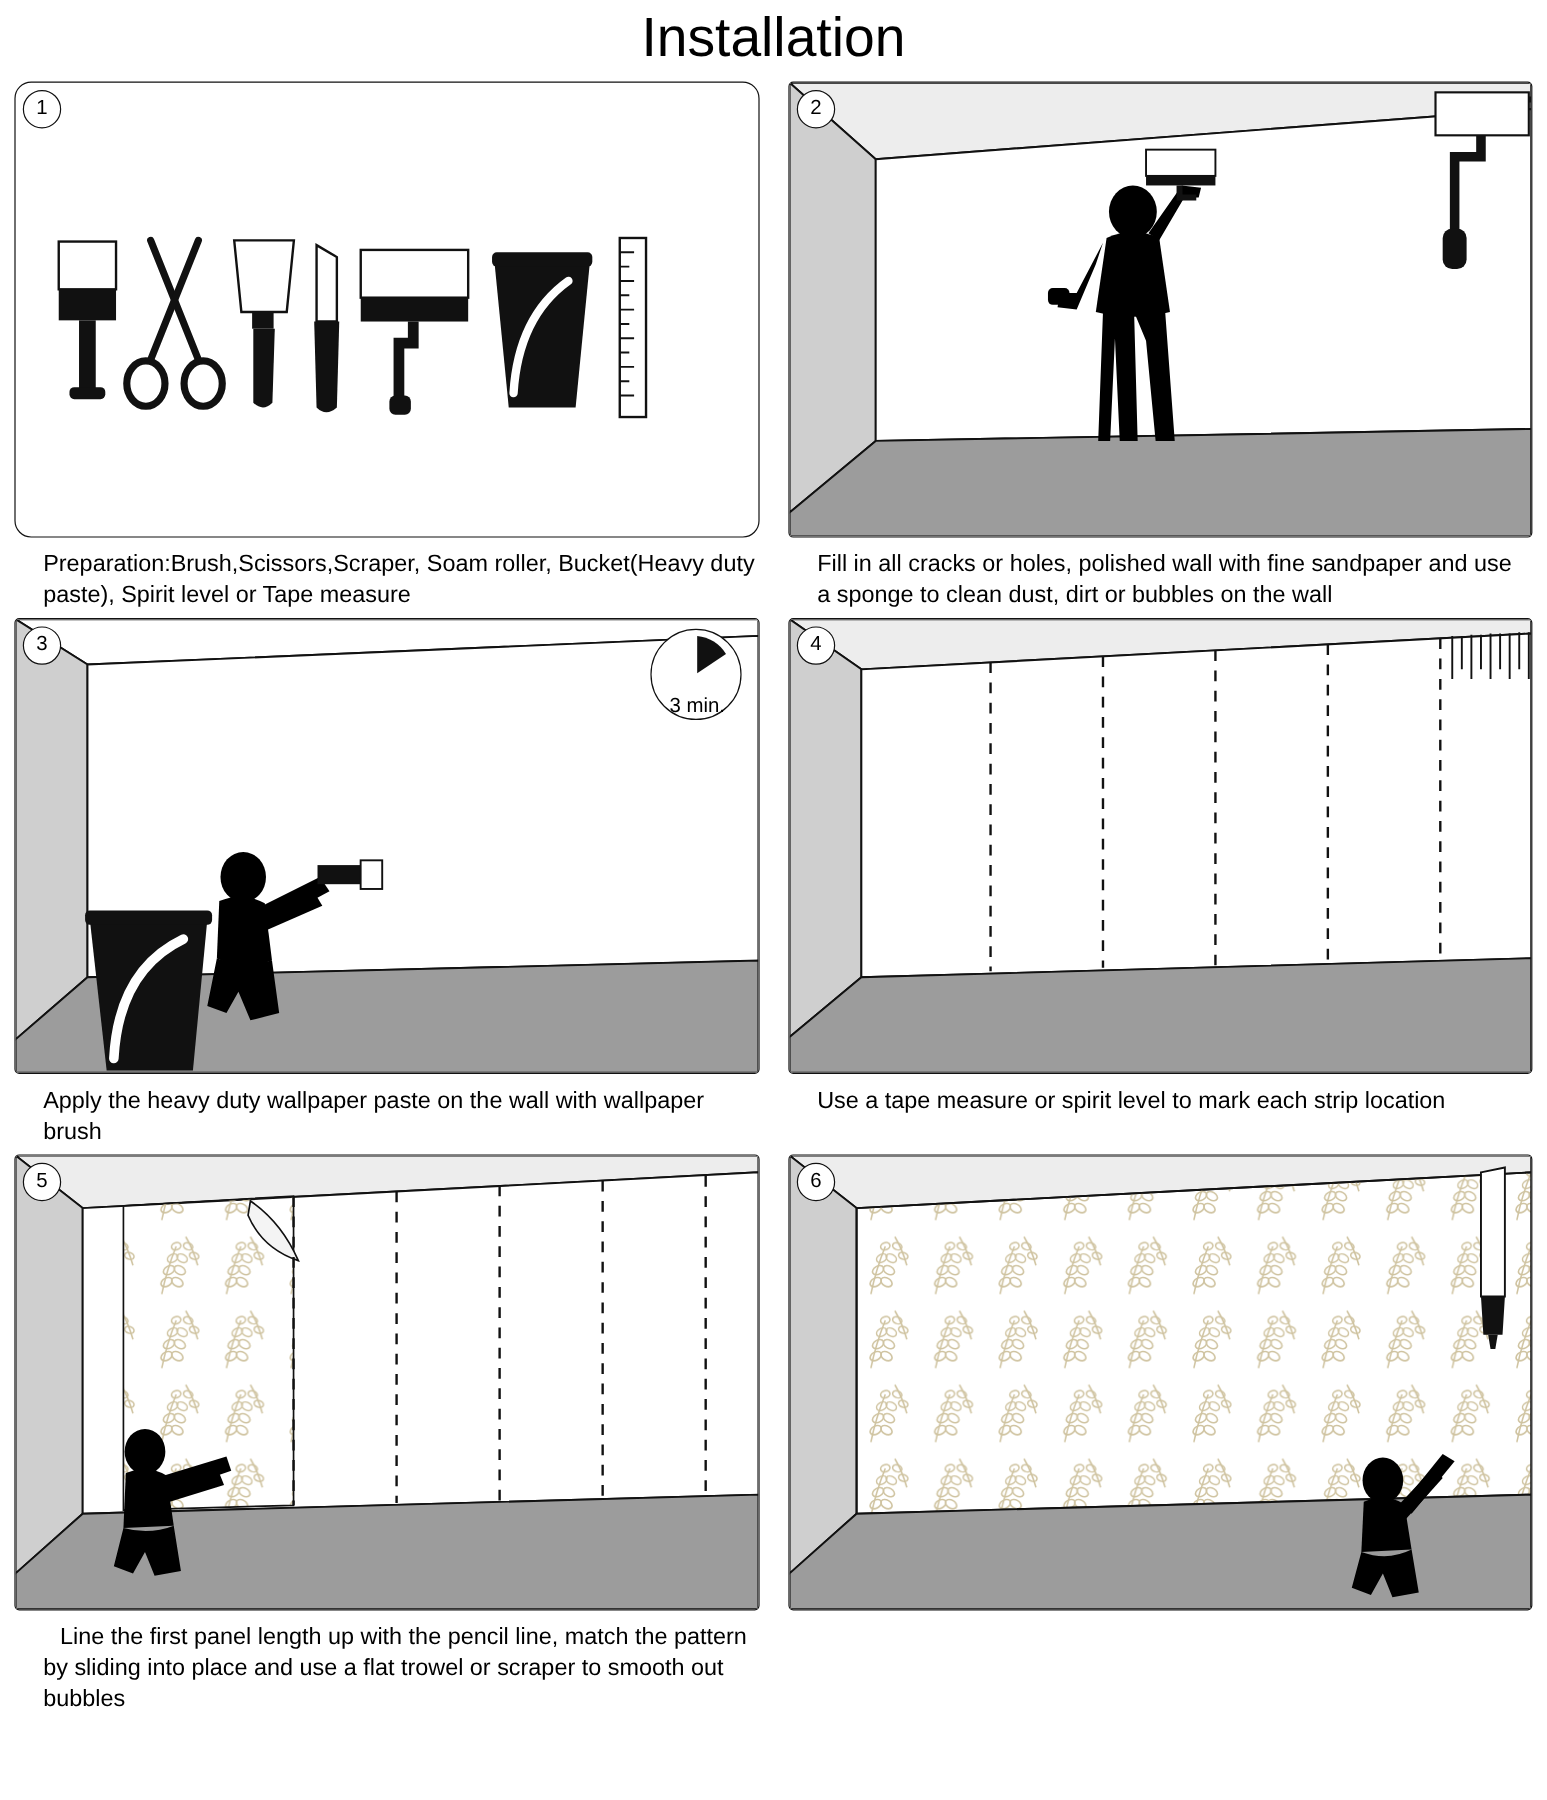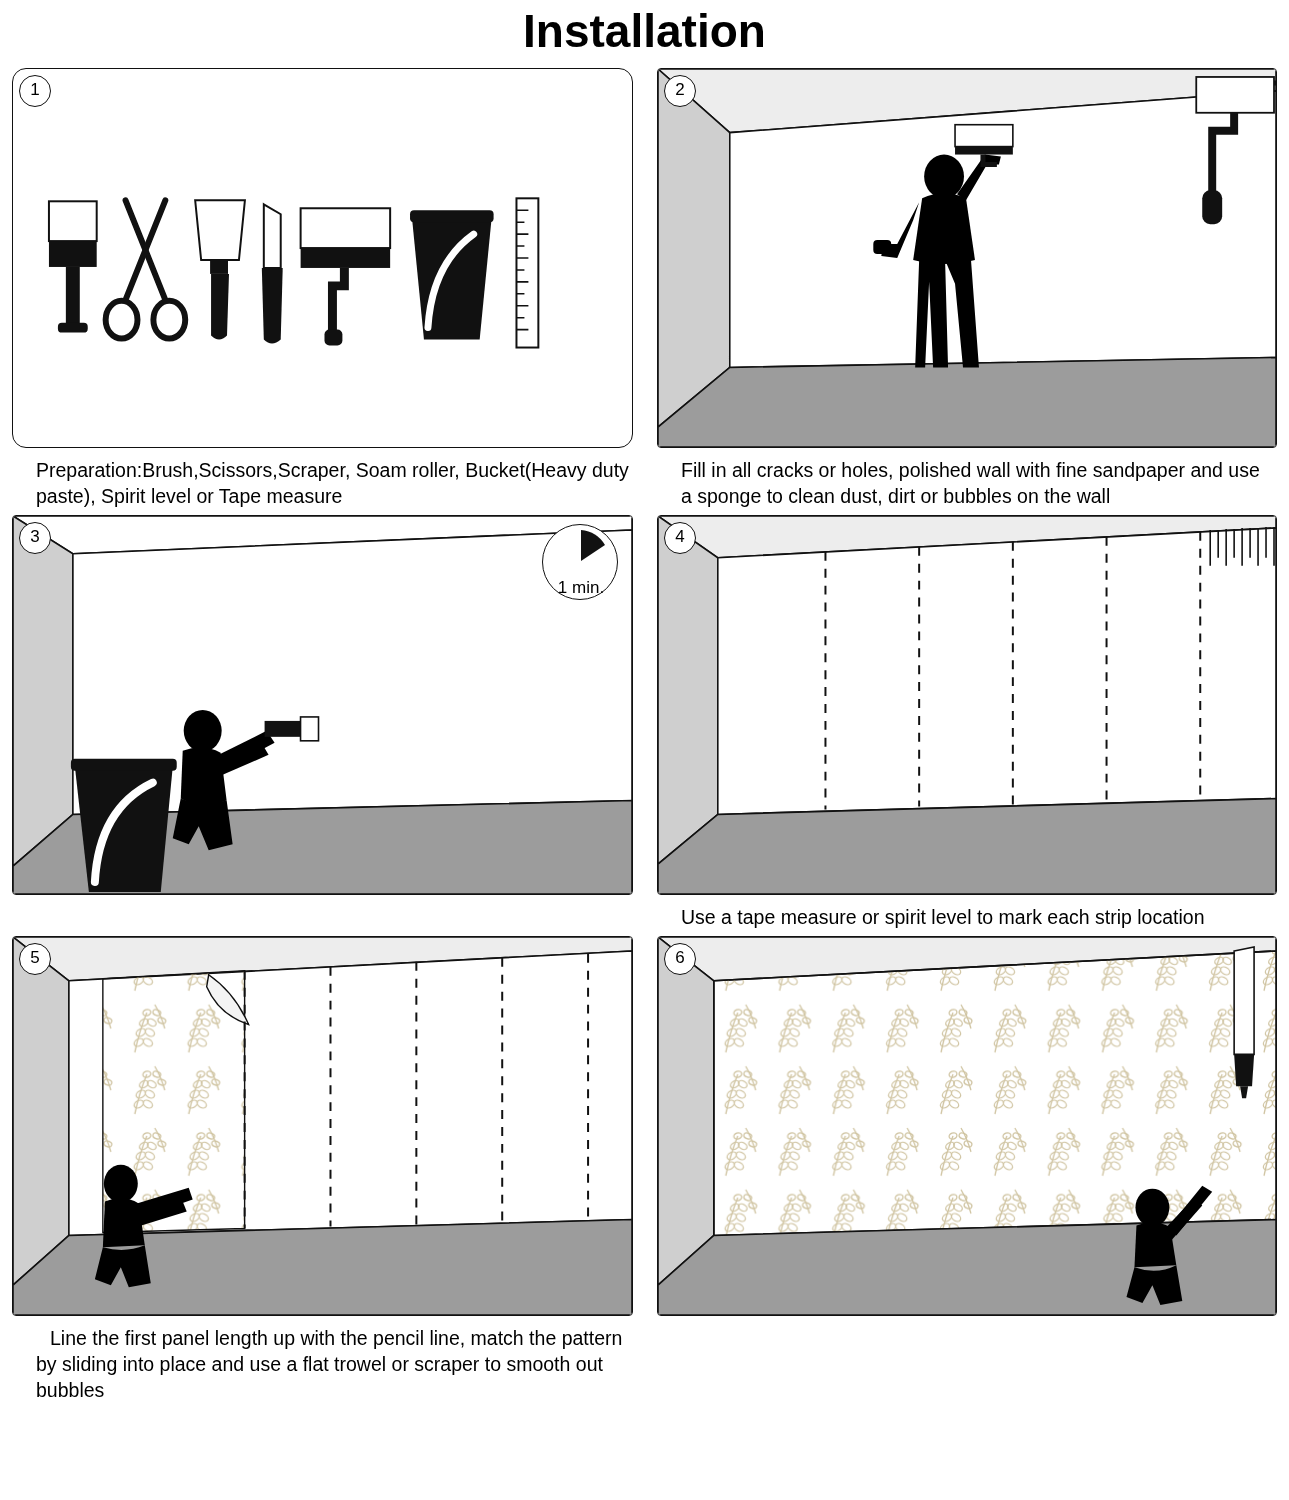--- a/index.html
+++ b/index.html
@@ -11,21 +11,21 @@
     width: 1289px;
     height: 1500px;
     font-family: "Liberation Sans", sans-serif;
     color: #000;
     position: relative;
     overflow: hidden;
   }
   .page-title {
     text-align: center;
     font-size: 46px;
-    font-weight: bold;
+    font-weight: normal;
     letter-spacing: 0px;
     margin: 0;
     padding: 4px 0 10px 0;
     font-family: "Liberation Sans", sans-serif;
   }
   .grid {
     display: grid;
     grid-template-columns: 645px 644px;
     grid-template-rows: auto auto auto;
     width: 1289px;
@@ -229,22 +229,23 @@
         <g>
           <path d="M62 252 L160 252 L148 378 L76 378 Z" fill="#111"></path>
           <rect x="58" y="244" width="106" height="12" rx="4" fill="#111"></rect>
           <path d="M82 368 Q86 294 140 268" fill="none" stroke="#fff" stroke-width="8" stroke-linecap="round"></path>
         </g>
       </svg>
       <div class="timer-circle"></div>
       <svg style="position:absolute;right:14px;top:8px;width:74px;height:74px;z-index:22;" viewBox="0 0 74 74">
         <path d="M37 37 L37 6 A31 31 0 0 1 61 21 Z" fill="#111"></path>
       </svg>
-      <div class="timer-label">1 min.</div>
-    </div>
+      <div class="timer-label">3 min.</div>
+    </div>
+    <div class="caption">Apply the heavy duty wallpaper paste on the wall with wallpaper brush</div>
   </div>
 
   <div class="step">
     <div class="panel square">
       <div class="badge">4</div>
       <svg class="svgfull" viewBox="0 0 620 380" preserveAspectRatio="none">
         <rect x="0" y="0" width="620" height="380" fill="#ffffff"></rect>
         <polygon points="0,0 620,0 620,12 60,42" fill="#ededed" stroke="#111" stroke-width="1.6"></polygon>
         <polygon points="0,0 60,42 60,300 0,350" fill="#cfcfcf" stroke="#111" stroke-width="1.6"></polygon>
         <polygon points="60,42 620,12 620,284 60,300" fill="#ffffff" stroke="#111" stroke-width="1.6"></polygon>

